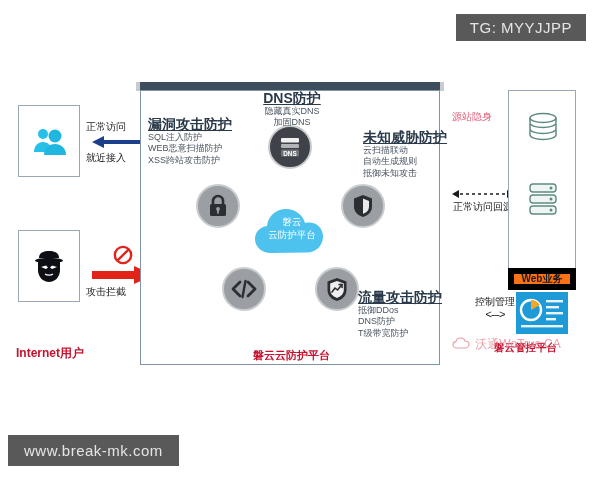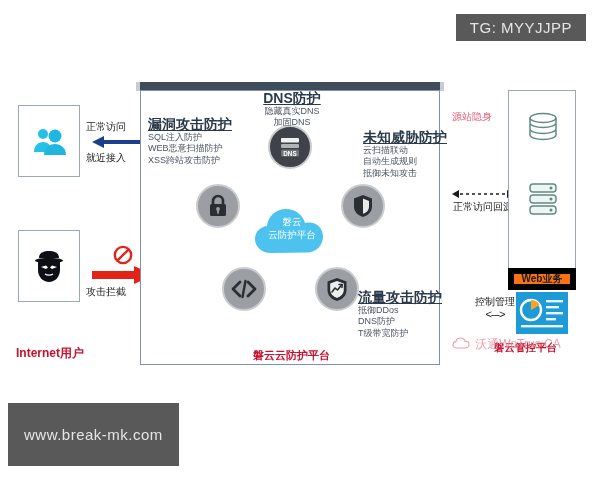--- a/index.html
+++ b/index.html
@@ -28,21 +28,21 @@
   }
   #wm-top {
     right: 14px;
     top: 14px;
     padding: 5px 14px;
     font-size: 15px;
   }
   #wm-bottom {
     left: 8px;
     bottom: 14px;
-    padding: 23px 16px;
+    padding: 7px 16px;
     font-size: 15px;
     margin-top: 40px;
   }
 
   
   #diagram {
     position: absolute;
     left: 0;
     top: 60px;
     width: 600px;

